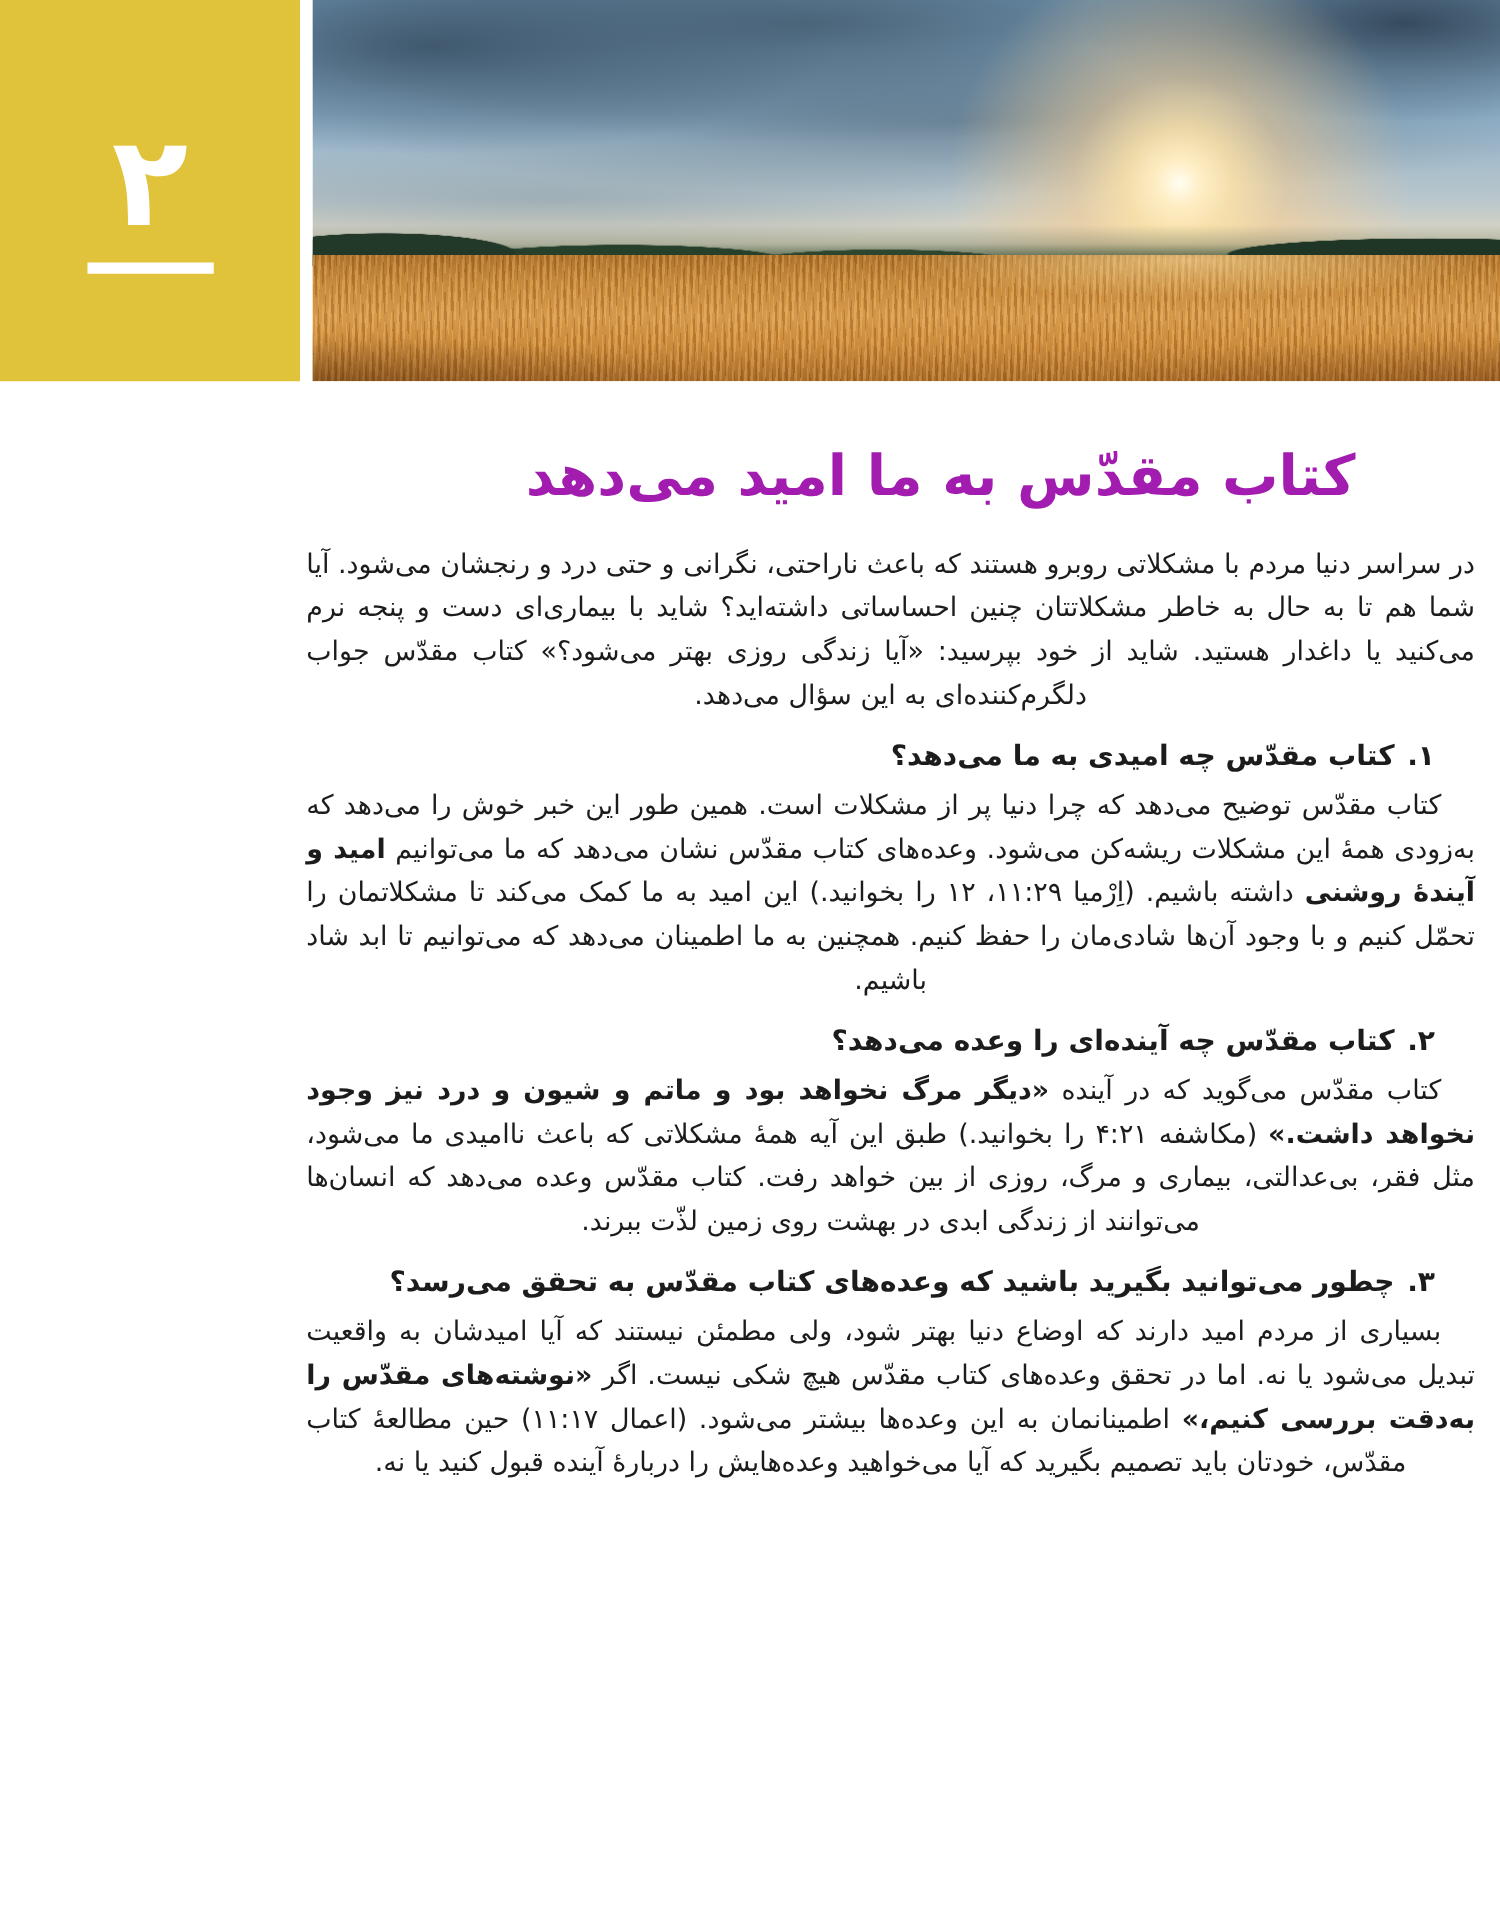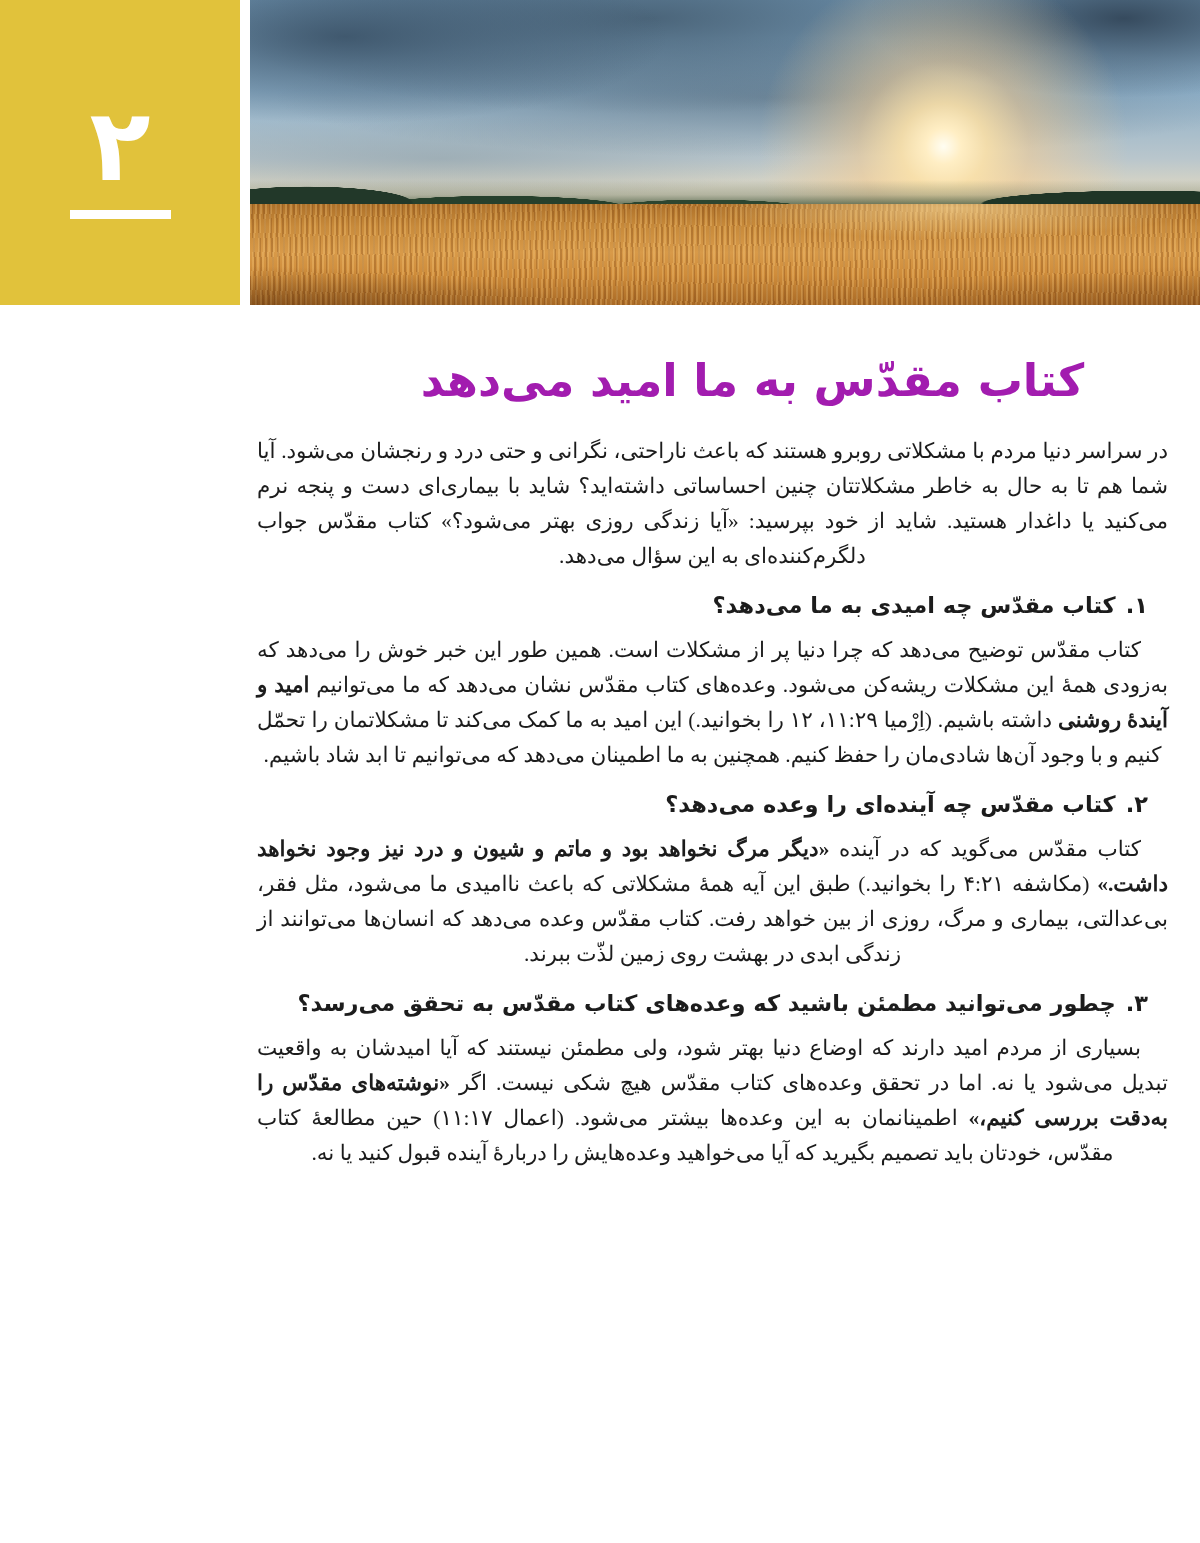--- a/index.html
+++ b/index.html
@@ -55,22 +55,22 @@
   .content{
     position:absolute;top:305px;left:245px;right:20px;
     direction:rtl;
   }
   h1.title{
     margin:46px 0 22px;padding-left:80px;
     text-align:center;font-size:45px;font-weight:700;color:#a21caf;
     line-height:1.35;
   }
   p.body{
-    margin:12px;font-size:21.5px;line-height:35px;
-    text-align:justify;text-align-last:center;font-family:Liberation Serif, serif;
+    margin:0;font-size:21.5px;line-height:35px;
+    text-align:justify;text-align-last:center;
   }
   p.body.indent{text-indent:27px;}
   h2.question{
     margin:16px 0 6px;padding-left:0;padding-right:32px;
     font-size:22.5px;font-weight:700;line-height:31px;
     text-align:right;
   }
   .q-num{margin-left:10px;}
   b{font-weight:700;}
 </style>
@@ -91,16 +91,16 @@
 <div class="content">
   <h1 class="title">کتاب مقدّس به ما امید می‌دهد</h1>
   <p class="body">در سراسر دنیا مردم با مشکلاتی روبرو هستند که باعث ناراحتی، نگرانی و حتی درد و رنجشان می‌شود. آیا شما هم تا به حال به خاطر مشکلاتتان چنین احساساتی داشته‌اید؟ شاید با بیماری‌ای دست و پنجه نرم می‌کنید یا داغدار هستید. شاید از خود بپرسید: «آیا زندگی روزی بهتر می‌شود؟» کتاب مقدّس جواب دلگرم‌کننده‌ای به این سؤال می‌دهد.</p>
   <div>
   <h2 class="question"><span class="q-num">۱.</span><span>کتاب مقدّس چه امیدی به ما می‌دهد؟</span></h2>
   <p class="body indent">کتاب مقدّس توضیح می‌دهد که چرا دنیا پر از مشکلات است. همین طور این خبر خوش را می‌دهد که به‌زودی همهٔ این مشکلات ریشه‌کن می‌شود. وعده‌های کتاب مقدّس نشان می‌دهد که ما می‌توانیم <b>امید و آیندهٔ روشنی</b> داشته باشیم. (اِرْمیا ۱۱:۲۹، ۱۲ را بخوانید.) این امید به ما کمک می‌کند تا مشکلاتمان را تحمّل کنیم و با وجود آن‌ها شادی‌مان را حفظ کنیم. همچنین به ما اطمینان می‌دهد که می‌توانیم تا ابد شاد باشیم.</p>
 
   <h2 class="question"><span class="q-num">۲.</span><span>کتاب مقدّس چه آینده‌ای را وعده می‌دهد؟</span></h2>
   <p class="body indent">کتاب مقدّس می‌گوید که در آینده <b>«دیگر مرگ نخواهد بود و ماتم و شیون و درد نیز وجود نخواهد داشت.»</b> (مکاشفه ۴:۲۱ را بخوانید.) طبق این آیه همهٔ مشکلاتی که باعث ناامیدی ما می‌شود، مثل فقر، بی‌عدالتی، بیماری و مرگ، روزی از بین خواهد رفت. کتاب مقدّس وعده می‌دهد که انسان‌ها می‌توانند از زندگی ابدی در بهشت روی زمین لذّت ببرند.</p>
 
-  <h2 class="question"><span class="q-num">۳.</span><span>چطور می‌توانید مطمئن باشید که وعده‌های کتاب مقدّس به تحقق می‌رسد؟</span></h2>
+  <h2 class="question"><span class="q-num">۳.</span><span>چطور می‌توانید بگیرید باشید که وعده‌های کتاب مقدّس به تحقق می‌رسد؟</span></h2>
   <p class="body indent">بسیاری از مردم امید دارند که اوضاع دنیا بهتر شود، ولی مطمئن نیستند که آیا امیدشان به واقعیت تبدیل می‌شود یا نه. اما در تحقق وعده‌های کتاب مقدّس هیچ شکی نیست. اگر <b>«نوشته‌های مقدّس را به‌دقت بررسی کنیم،»</b> اطمینانمان به این وعده‌ها بیشتر می‌شود. (اعمال ۱۱:۱۷) حین مطالعهٔ کتاب مقدّس، خودتان باید تصمیم بگیرید که آیا می‌خواهید وعده‌هایش را دربارهٔ آینده قبول کنید یا نه.</p>
 </div>
 </div>
 
 </body></html>

